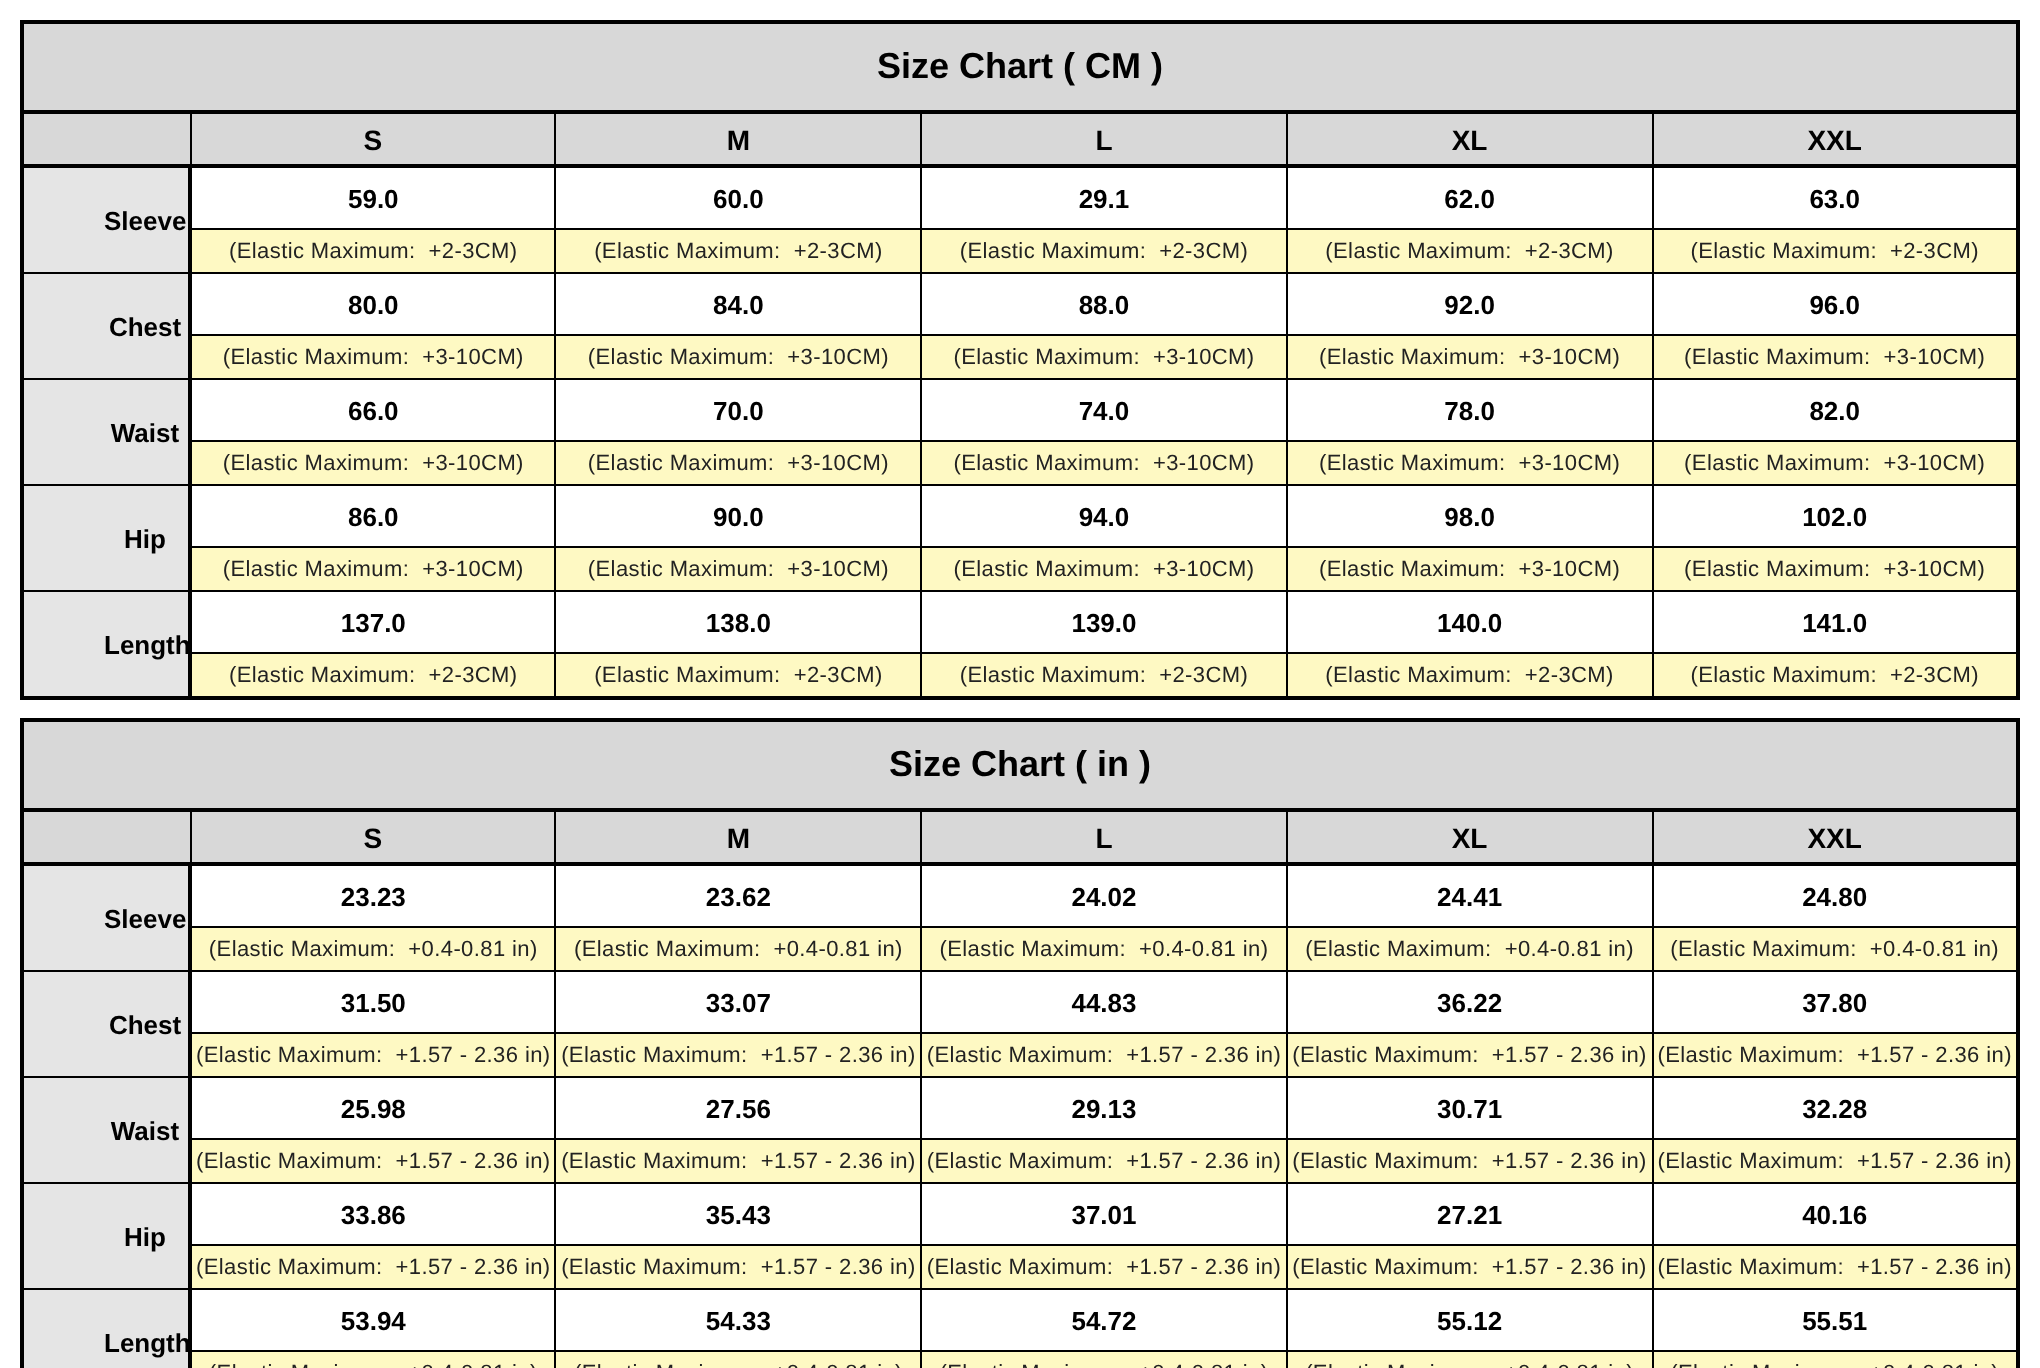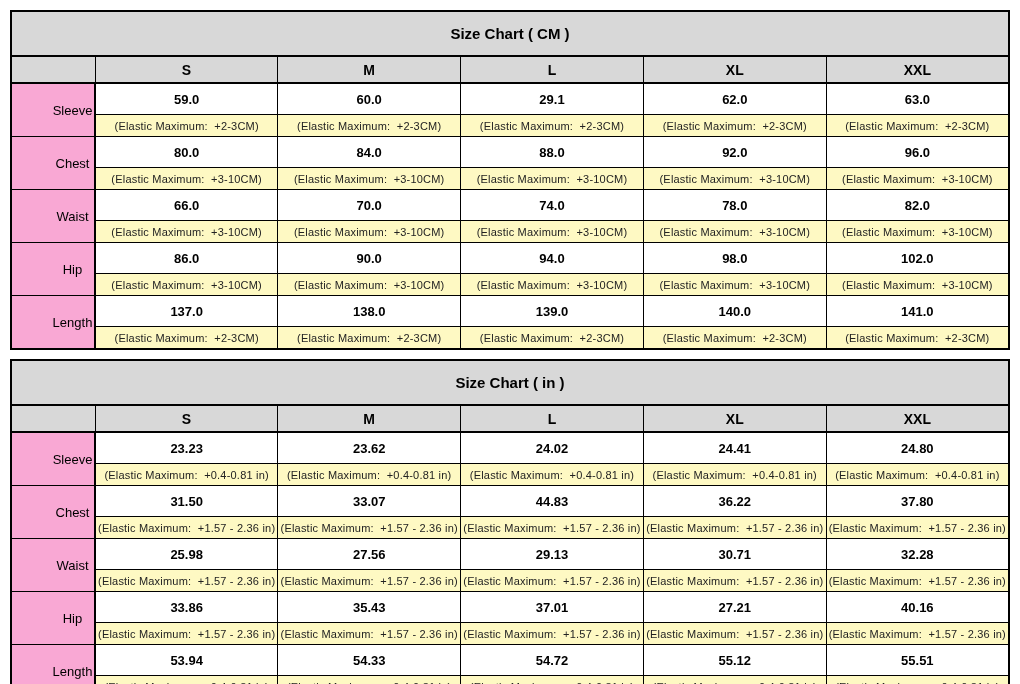--- a/index.html
+++ b/index.html
@@ -11,29 +11,29 @@
   table{
     border-collapse:collapse;table-layout:fixed;
     width:1000px;margin-left:10px;
   }
   .size-table{border:2px solid #000;}
   .size-table td{border:1px solid #000;text-align:center;vertical-align:middle;overflow:hidden;}
   .t1{margin-top:10px;}
   .t2{margin-top:9px;}
   .col-label{width:84px;}
   .title-cell{
-    height:41px;background:#d8d8d8;font-weight:bold;font-size:15px;
+    height:41px;background:#d8d8d8;font-weight:bold;font-size:18px;
     border-bottom:2px solid #000 !important;
   }
   .header-row td{
     height:23px;background:#d8d8d8;font-weight:bold;font-size:14px;
     border-bottom:2px solid #000;
   }
   .row-label{
-    background:#f9a8d4;font-weight:normal;font-size:13px;
+    background:#e5e5e5;font-weight:bold;font-size:13px;
     border-right:2px solid #000 !important;
     padding-left:40px;
   }
   .value-cell{height:28px;background:#ffffff;font-weight:bold;font-size:13px;}
   .note-cell{
     height:19px;background:#fef9c3;font-size:11px;color:#222;
     white-space:pre;letter-spacing:0.2px;
   }
 </style>
 </head>

